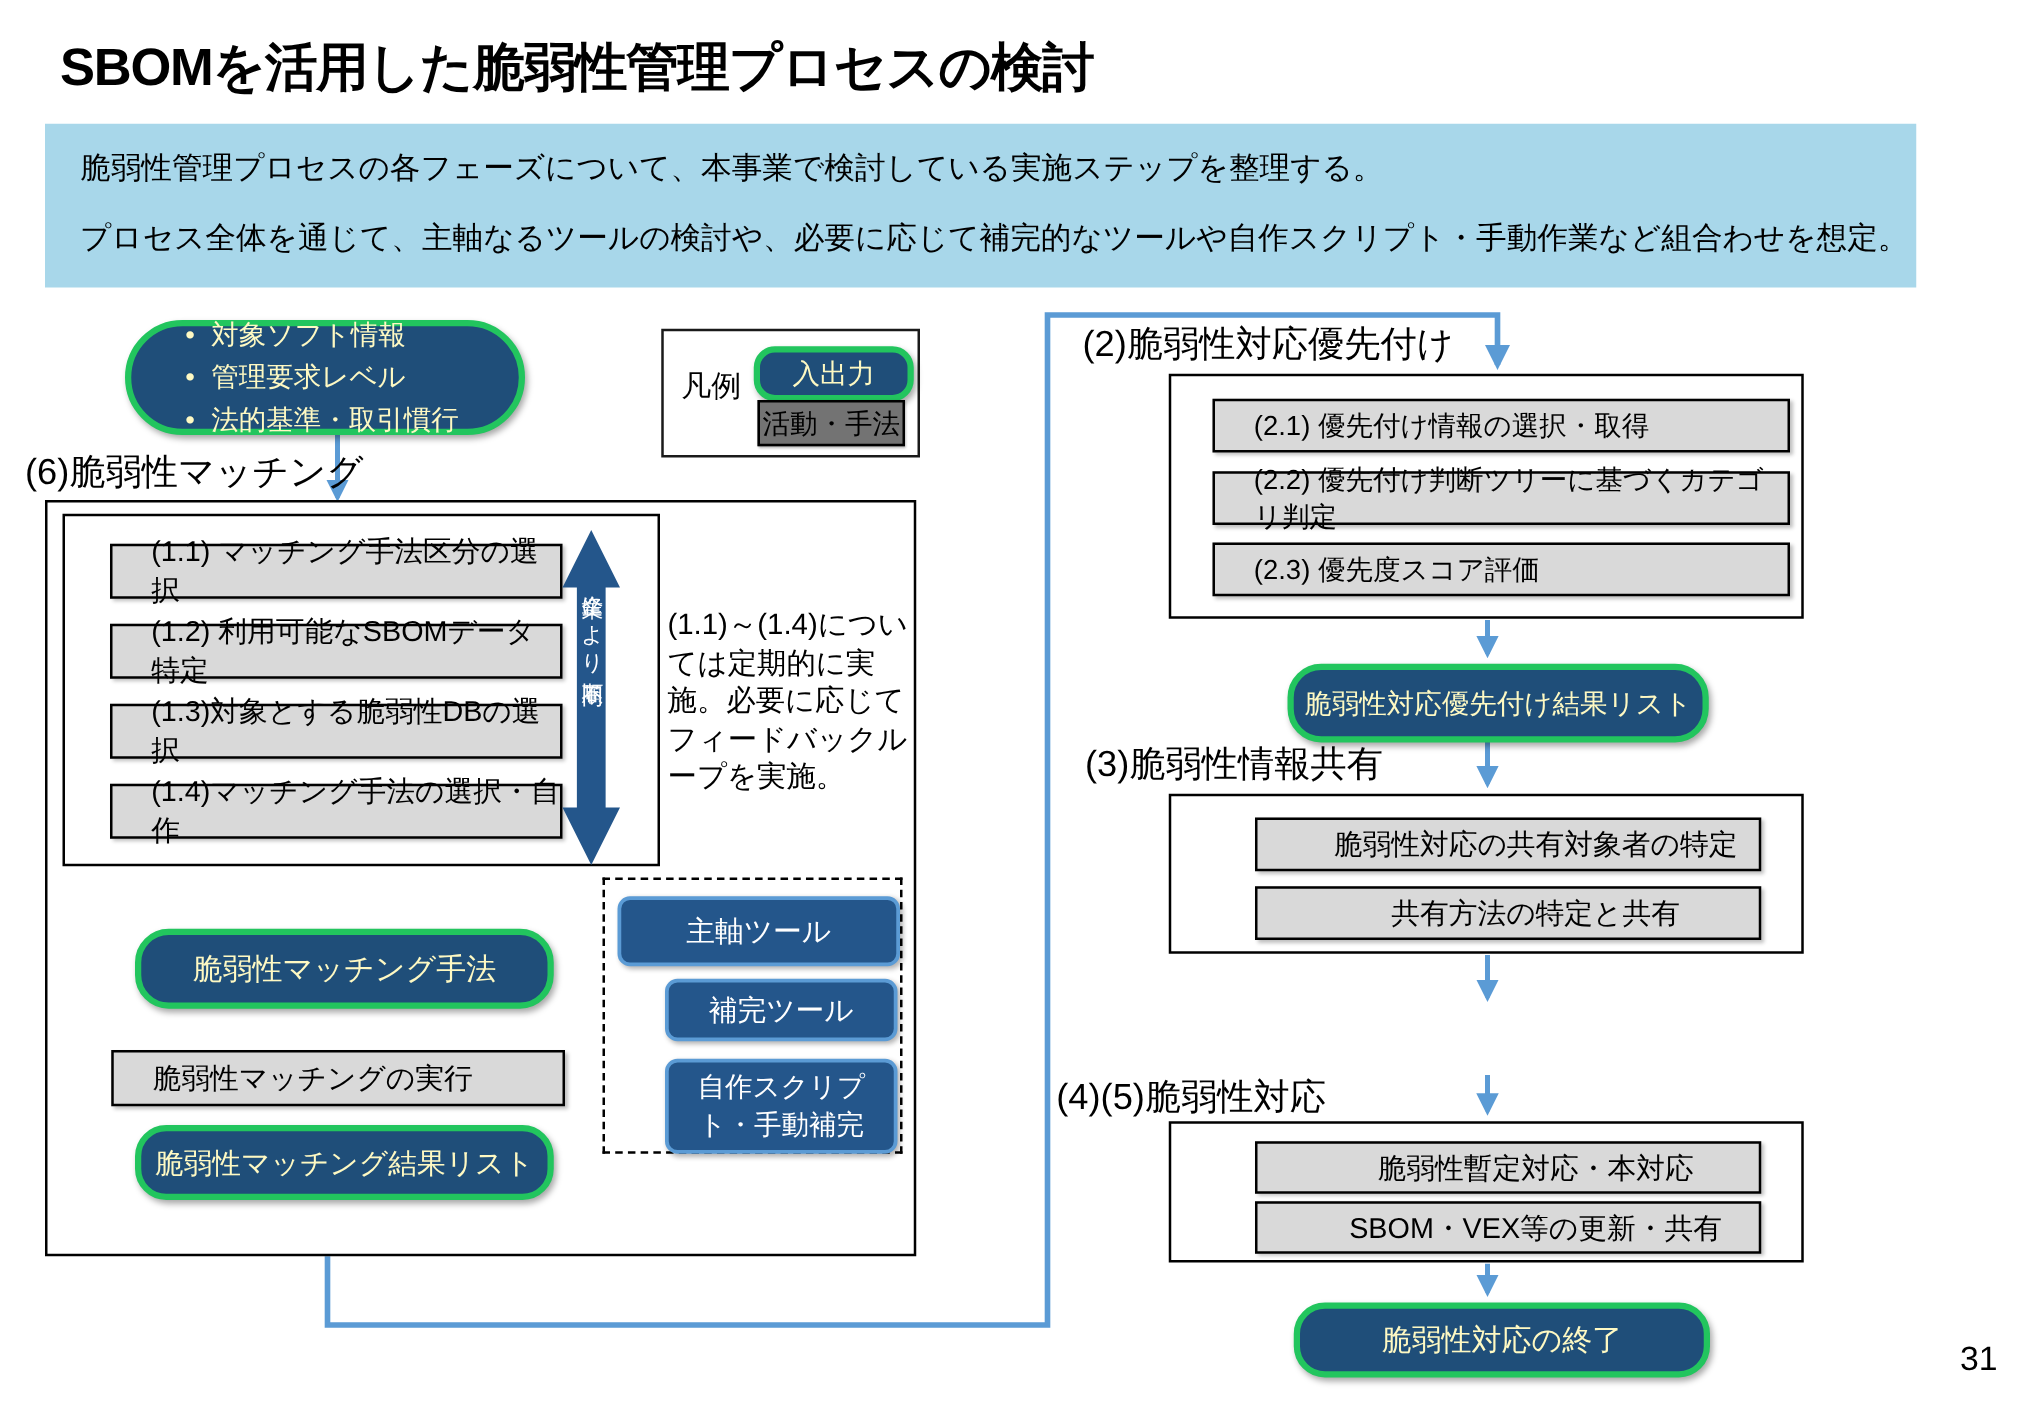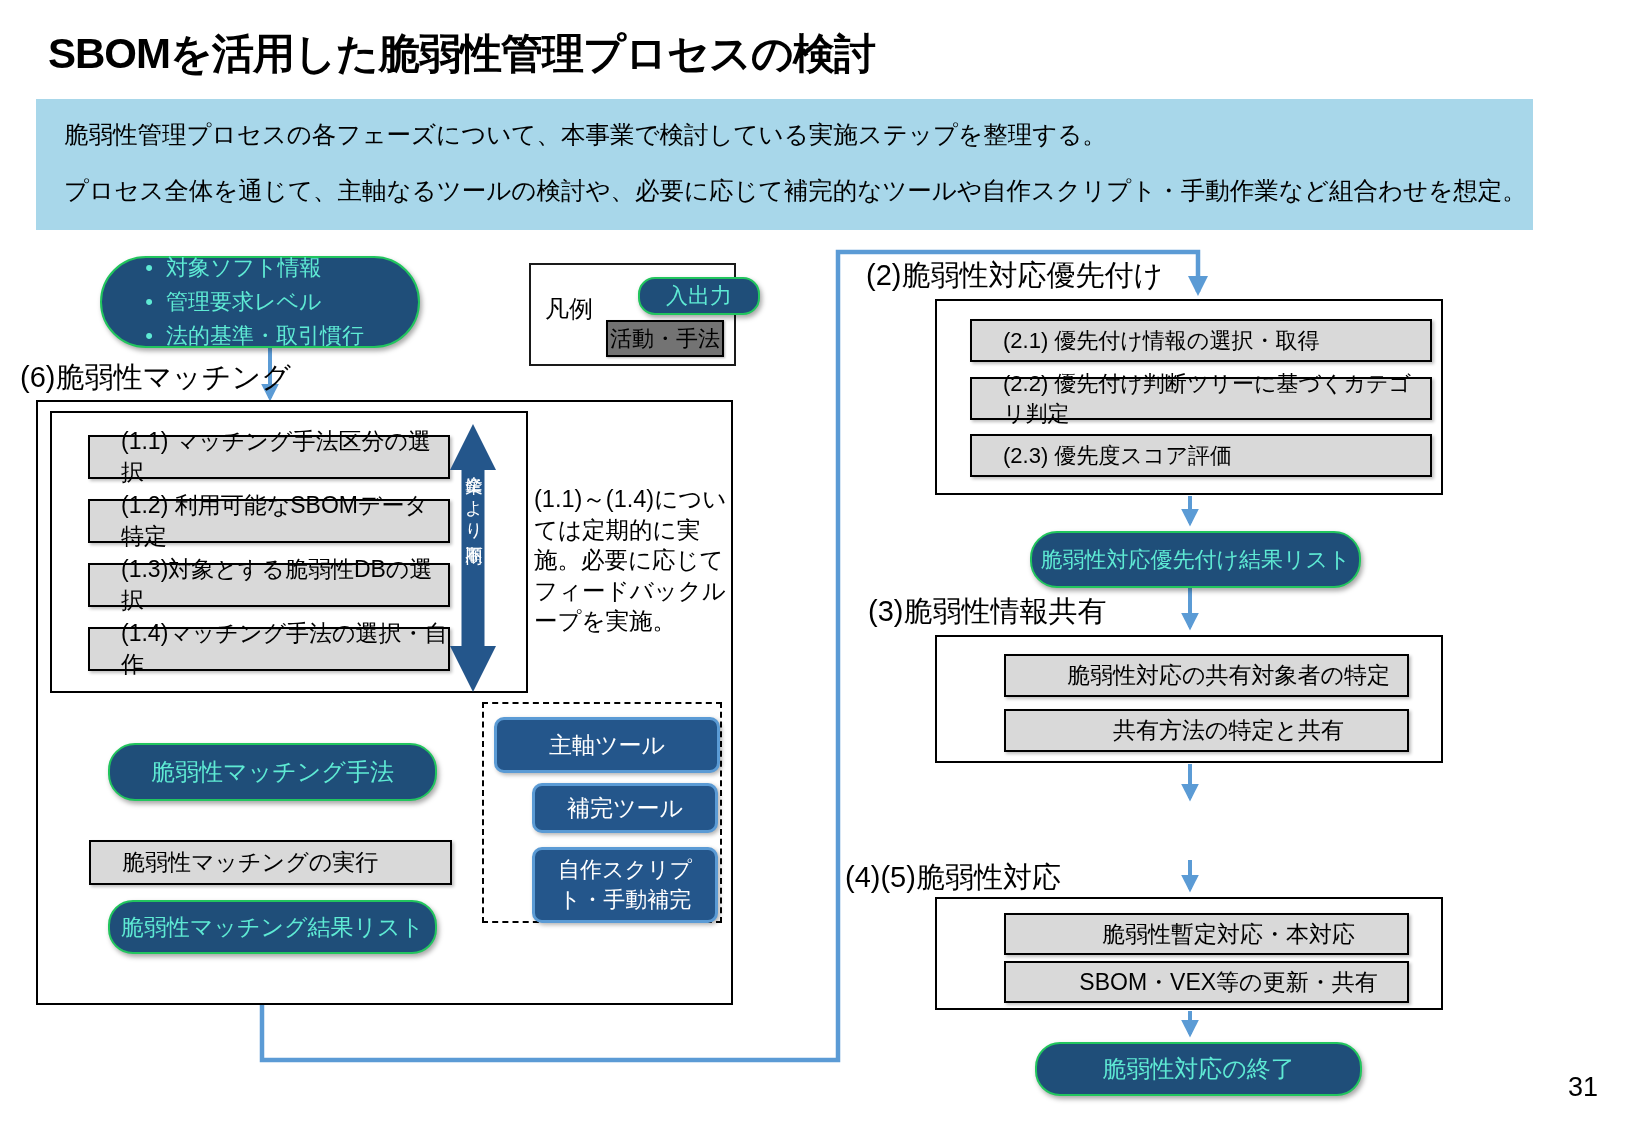--- a/index.html
+++ b/index.html
@@ -7,31 +7,31 @@
          font-family:"Liberation Sans","DejaVu Sans",sans-serif;color:#000;overflow:hidden;}
   .abs{position:absolute;}
 
   .title{left:48px;top:26px;font-size:42px;font-weight:bold;letter-spacing:-1px;}
 
   .banner{left:36px;top:99px;width:1497px;height:131px;background:#A8D7EA;}
   .banner p{margin:0;position:absolute;left:28px;font-size:24.5px;line-height:1;}
   .banner p.l1{top:24px;}
   .banner p.l2{top:80px;}
 
-  .oval{background:#1F4E79;color:#5eead4;border:2px solid #22c55e;border-radius:50px;
+  .oval{background:#1F4E79;color:#fef9c3;border:5px solid #22c55e;border-radius:50px;
         display:flex;align-items:center;justify-content:center;text-align:center;
         box-shadow:2px 3px 5px rgba(0,0,0,.35);}
   .input-oval{left:100px;top:256px;width:320px;height:92px;border-radius:46px;
               flex-direction:column;align-items:flex-start;justify-content:center;
               padding-left:30px;box-sizing:border-box;font-size:22px;gap:4px;}
   .input-oval .row::before{content:"•";display:inline-block;width:34px;text-align:center;}
 
   .legendbox{left:529px;top:263px;width:203px;height:99px;border:2px solid #1a1a1a;background:#fff;}
   .legend-label{left:545px;top:293px;font-size:24px;}
-  .legend-oval{left:603px;top:277px;width:118px;height:34px;border-radius:17px;font-size:22px;margin-left:35px;}
+  .legend-oval{left:603px;top:277px;width:118px;height:34px;border-radius:17px;font-size:22px;}
   .legend-activity{left:606px;top:320px;width:114px;height:33px;background:#737373;border:2px solid #000;
                    display:flex;align-items:center;justify-content:center;font-size:22px;
                    box-shadow:1px 1px 2px rgba(0,0,0,.3);}
 
   .phase-label{font-size:29px;}
   .p1-label{left:20px;top:358px;}
   .p2-label{left:866px;top:256px;}
   .p3-label{left:868px;top:592px;}
   .p45-label{left:845px;top:858px;}
 

